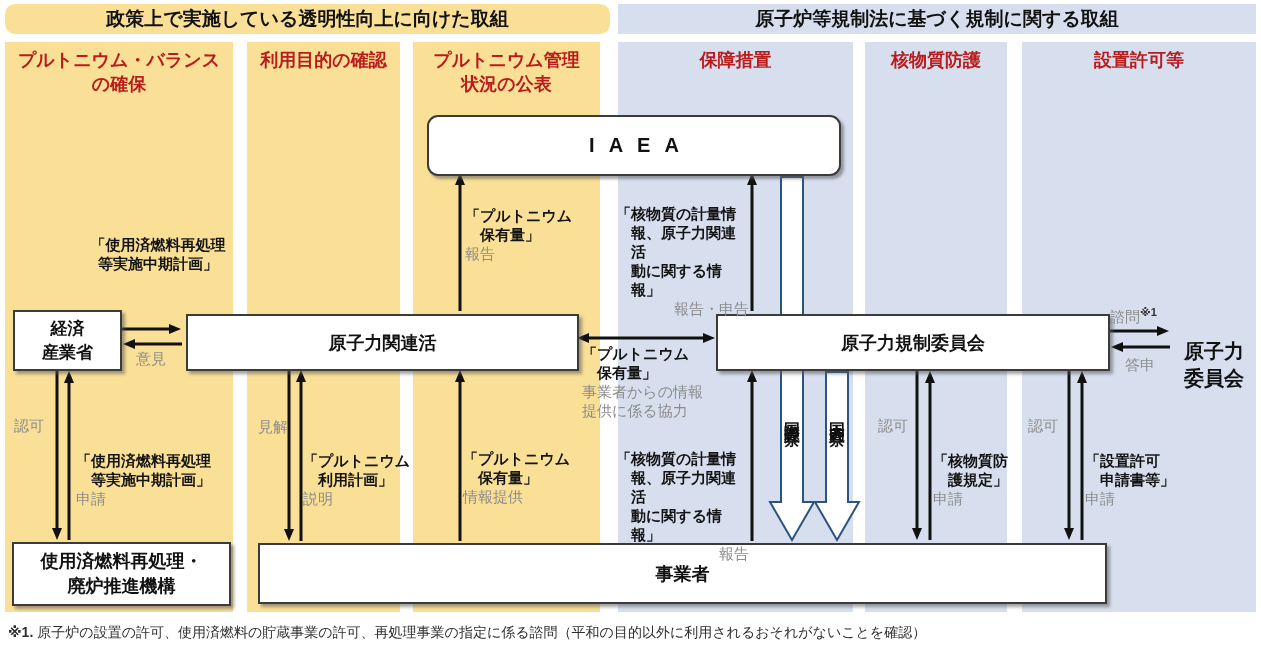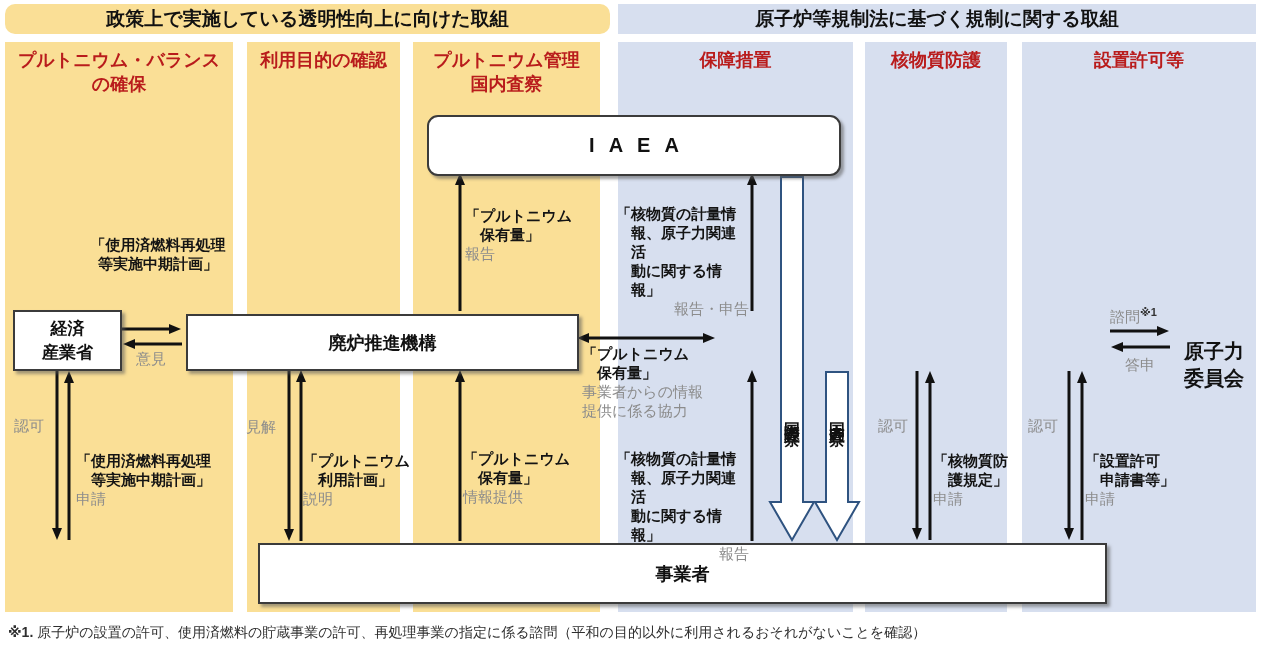--- a/index.html
+++ b/index.html
@@ -58,21 +58,21 @@
 
   <div class="col yellow" style="left:5px;width:228px;">
     <span class="colhead">プルトニウム・バランス
 の確保</span>
   </div>
   <div class="col yellow" style="left:247px;width:153px;">
     <span class="colhead">利用目的の確認</span>
   </div>
   <div class="col yellow" style="left:413px;width:187px;">
     <span class="colhead">プルトニウム管理
-国内査察</span>
+状況の公表</span>
   </div>
   <div class="col blue" style="left:618px;width:235px;">
     <span class="colhead">保障措置</span>
   </div>
   <div class="col blue" style="left:865px;width:142px;">
     <span class="colhead">核物質防護</span>
   </div>
   <div class="col blue" style="left:1022px;width:234px;">
     <span class="colhead">設置許可等</span>
   </div>
@@ -115,21 +115,28 @@
   </svg>
 
   <div class="box iaea" style="left:427px;top:115px;width:396px;height:57px;">
     <span>IAEA</span>
   </div>
   <div class="box" style="left:13px;top:310px;width:105px;height:57px;line-height:24px;font-size:17px;">
     <span>経済
 産業省</span>
   </div>
   <div class="box" style="left:186px;top:314px;width:389px;height:53px;">
-    <span>廃炉推進機構</span>
+    <span>原子力関連活</span>
+  </div>
+  <div class="box" style="left:716px;top:314px;width:390px;height:53px;">
+    <span>原子力規制委員会</span>
+  </div>
+  <div class="box" style="left:12px;top:542px;width:215px;height:60px;line-height:25px;">
+    <span>使用済燃料再処理・
+廃炉推進機構</span>
   </div>
   <div class="box" style="left:258px;top:543px;width:845px;height:57px;">
     <span>事業者</span>
   </div>
   <div class="plaintext" style="left:1168px;top:308px;width:92px;font-size:20px;line-height:27px;">原子力
 委員会</div>
 
   <div class="lbl center" style="left:68px;top:235px;width:180px;">
     <span class="blk">「使用済燃料再処理
 等実施中期計画」</span>
@@ -138,21 +145,21 @@
     <span class="gry">意見</span>
   </div>
   <div class="lbl" style="left:14px;top:416px;">
     <span class="gry">認可</span>
   </div>
   <div class="lbl" style="left:76px;top:451px;width:165px;">
     <span class="blk">「使用済燃料再処理
 等実施中期計画」</span>
     <span class="gry">申請</span>
   </div>
-  <div class="lbl" style="left:246px;top:417px;">
+  <div class="lbl" style="left:258px;top:417px;">
     <span class="gry">見解</span>
   </div>
   <div class="lbl" style="left:303px;top:451px;width:120px;">
     <span class="blk">「プルトニウム
 利用計画」</span>
     <span class="gry">説明</span>
   </div>
   <div class="lbl" style="left:465px;top:206px;width:120px;">
     <span class="blk">「プルトニウム
 保有量」</span>

